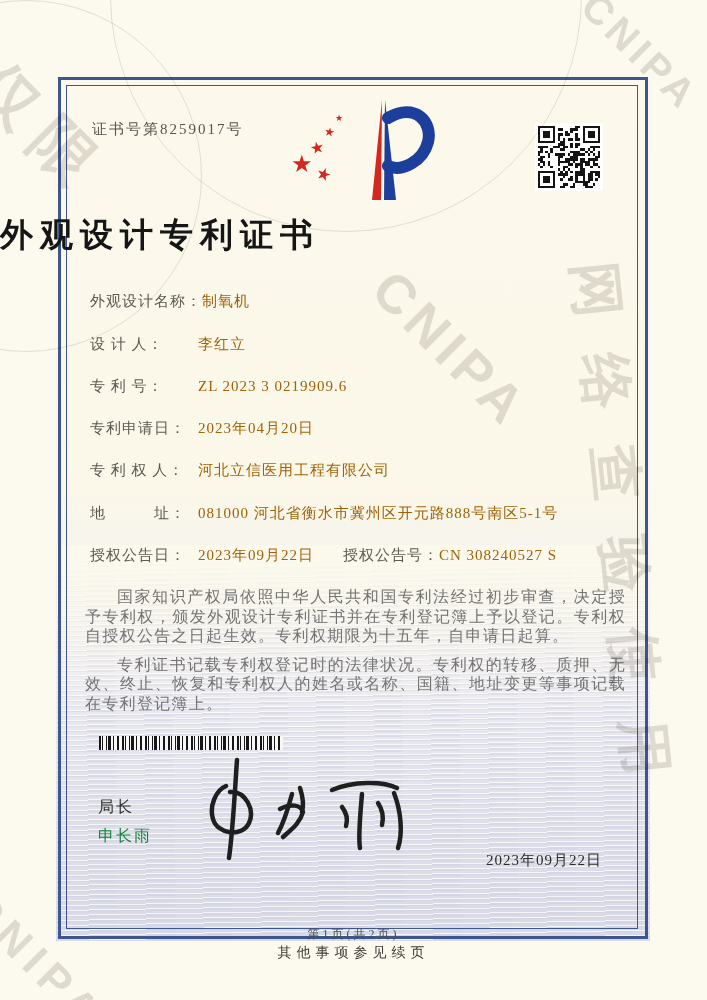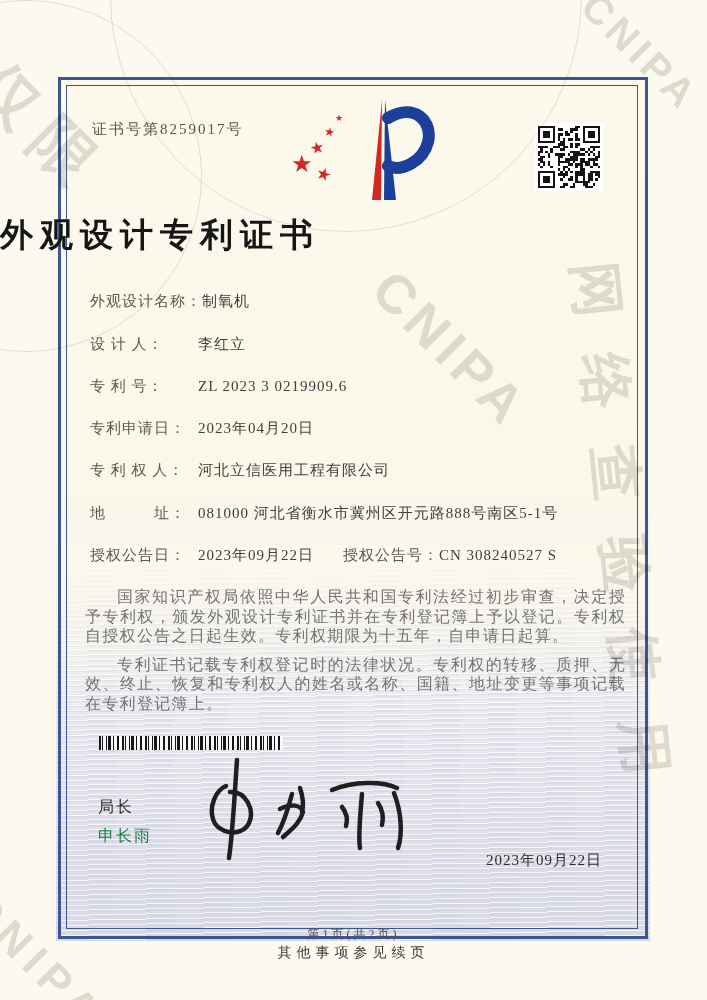--- a/index.html
+++ b/index.html
@@ -42,21 +42,21 @@
   }
   
   .title{
     position:absolute;left:0;right:0;top:213px;text-align:left;
     font-size:33px;font-weight:bold;letter-spacing:7px;color:#161616;
     font-family:"Liberation Sans","DejaVu Sans",sans-serif;
   }
   
   .field-row{position:absolute;left:90px;font-size:15px;color:#5a5a52;letter-spacing:1px;white-space:nowrap;}
   .field-label{display:inline-block;min-width:108px;}
-  .field-value{color:#404040;}
+  .field-value{color:#a16207;}
   .fr0{top:292px}.fr1{top:335px}.fr2{top:377px}.fr3{top:419px}.fr4{top:461px}.fr5{top:504px}.fr6{top:546px}
   .field-group2{position:absolute;left:253px;top:0;}
   
   .body-text{position:absolute;left:85px;top:587px;width:541px;font-size:16px;line-height:19.5px;
     letter-spacing:1.3px;color:#737373;text-align:justify;}
   .body-text p{margin:0;text-indent:2em;}
   .body-text p + p{margin-top:9px;}
   
   .director-title{position:absolute;left:98px;top:797px;font-size:16px;letter-spacing:2px;color:#2d2d29;}
   .director-name{position:absolute;left:98px;top:826px;font-size:16px;letter-spacing:2px;color:#15803d;}

